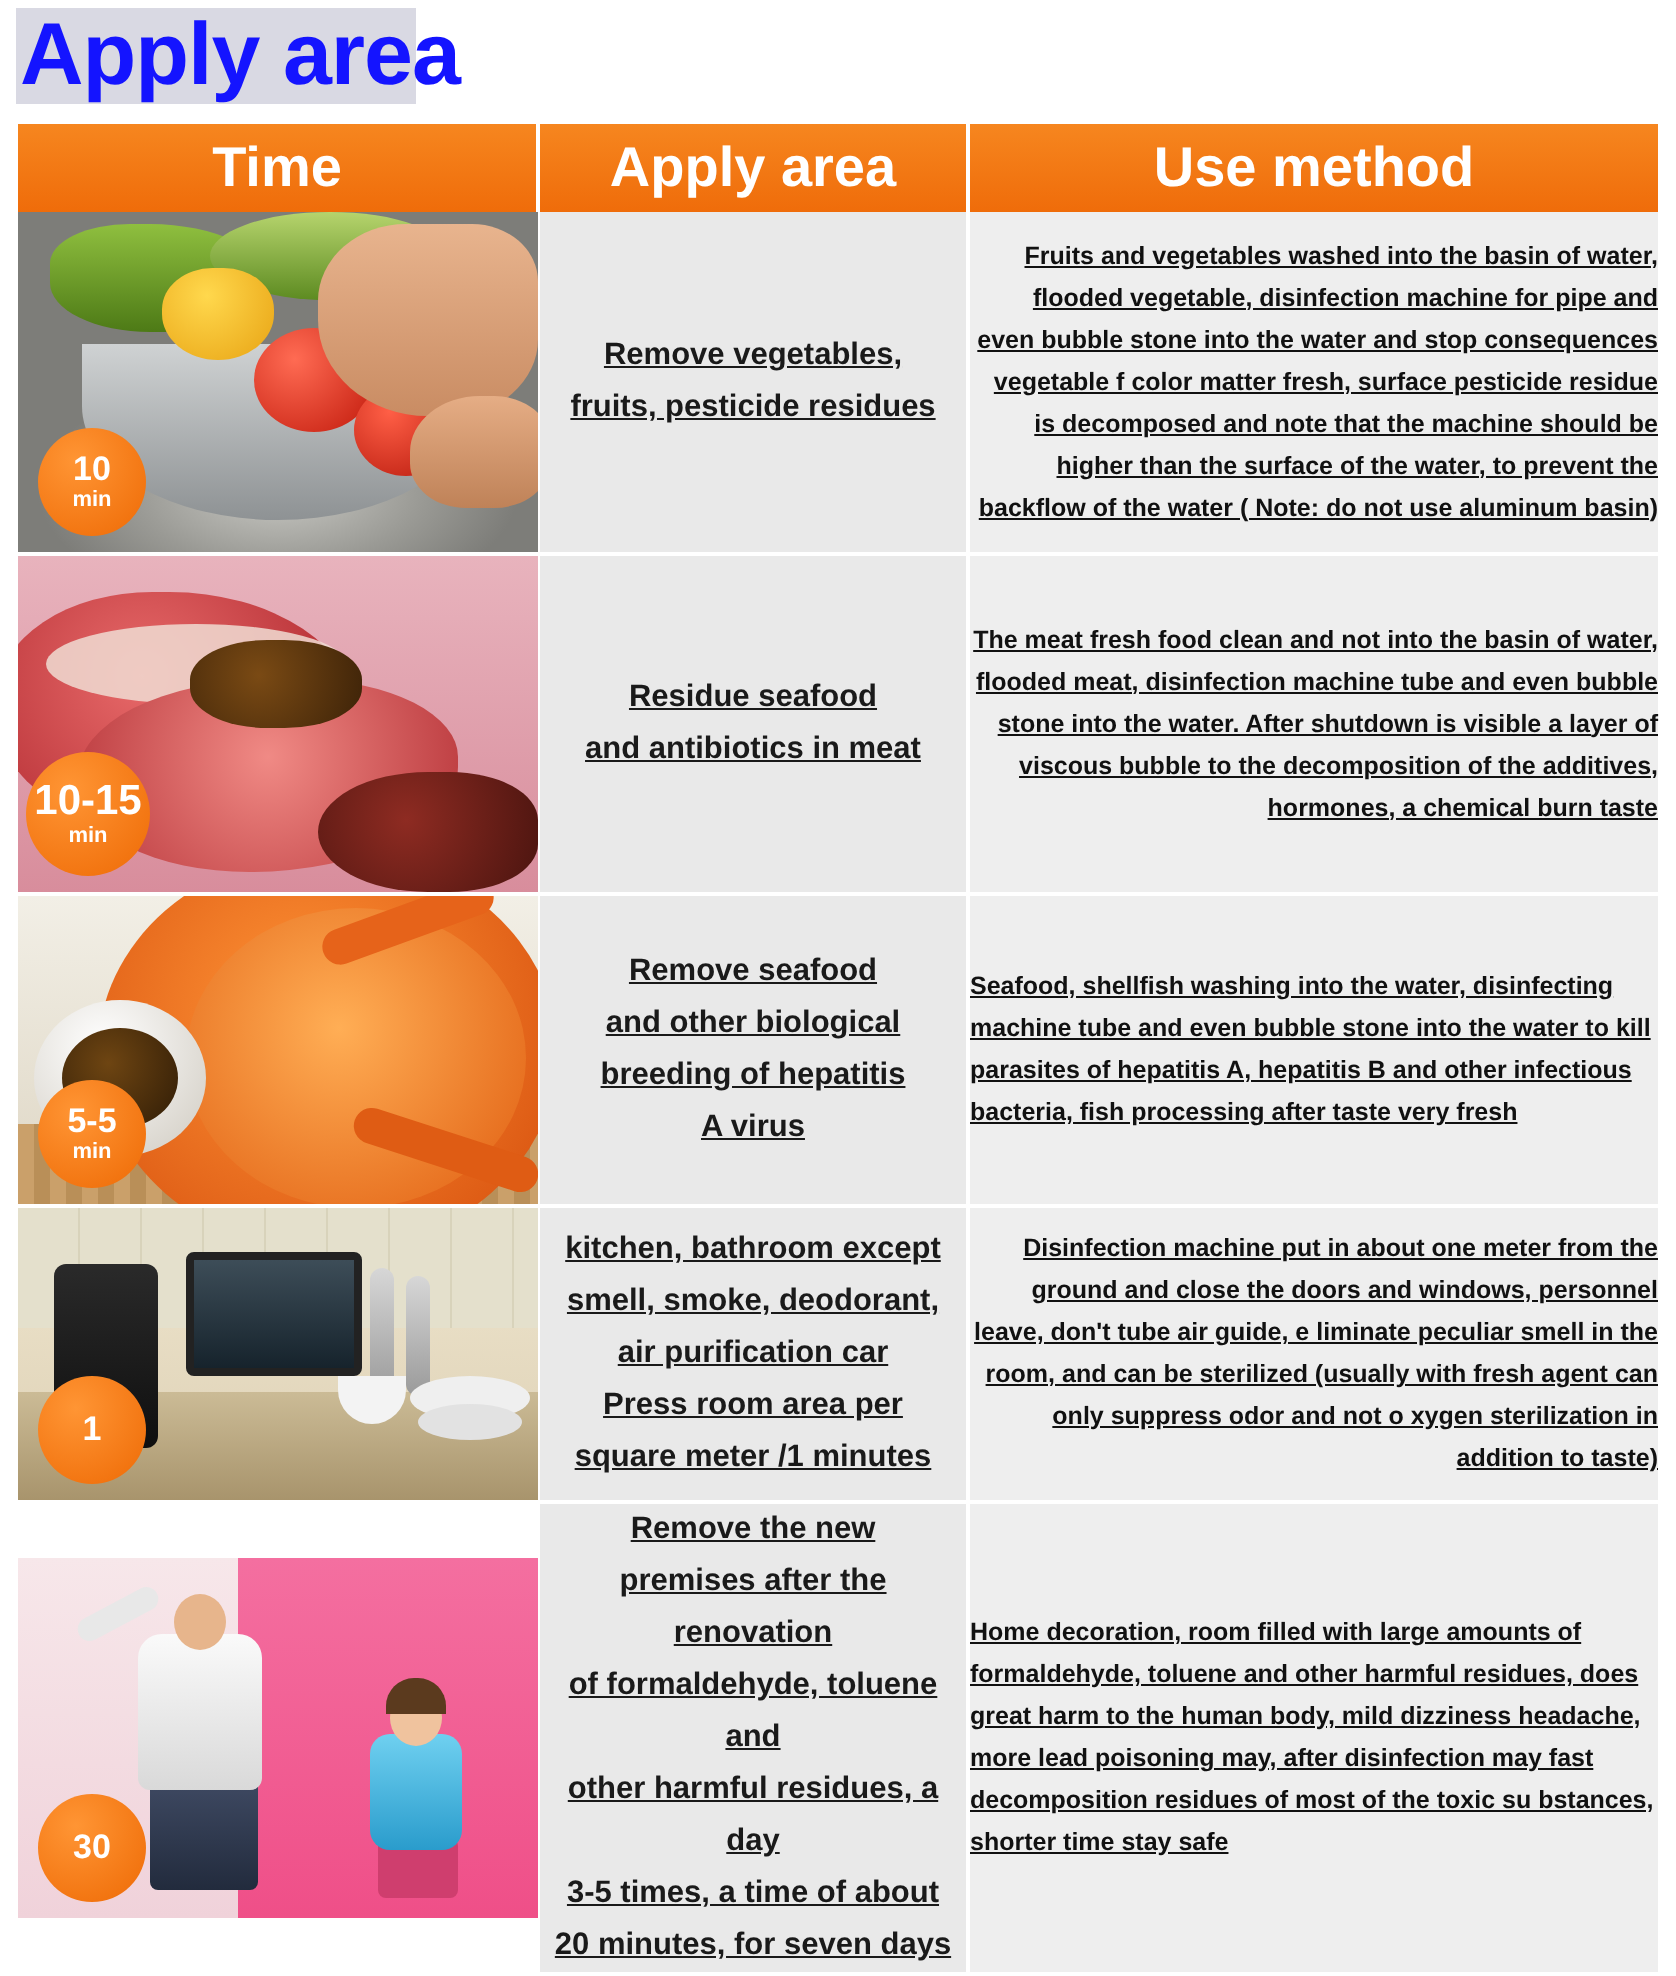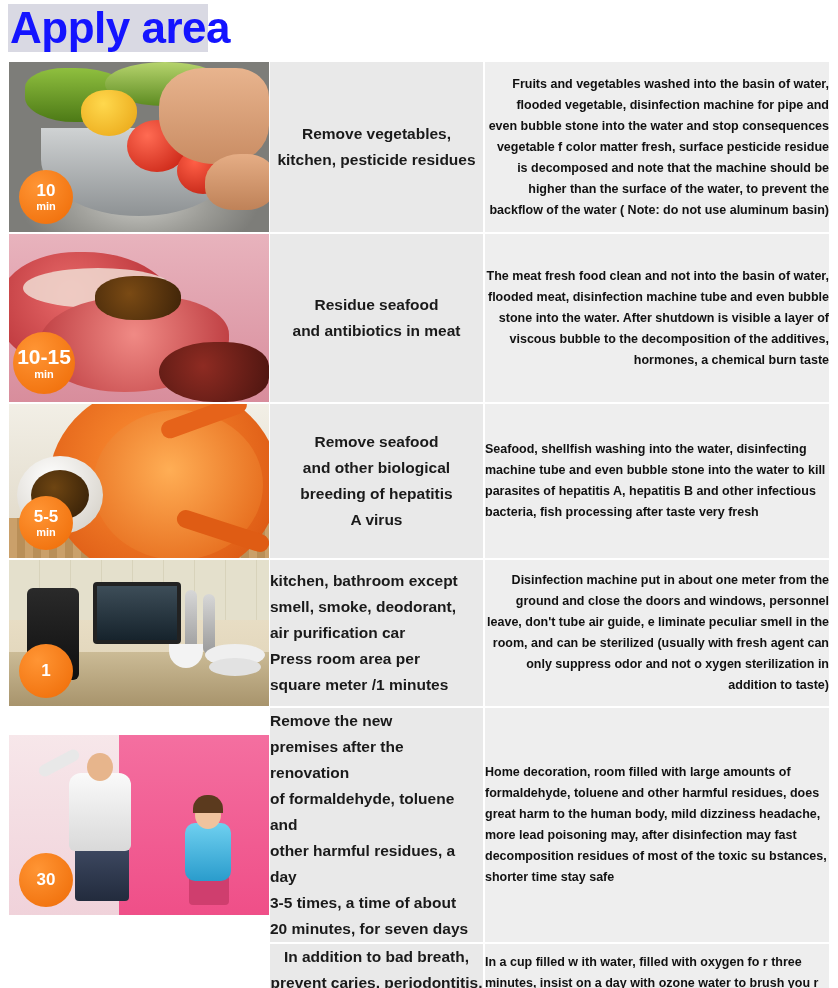--- a/index.html
+++ b/index.html
@@ -71,34 +71,35 @@
     padding: 0;
     border-right: 2px solid #ffffff;
   }
   .hdr td:last-child { border-right: none; }
 
   .row td {
     border-right: 2px solid #ffffff;
     border-bottom: 2px solid #ffffff;
     vertical-align: middle;
     padding: 0;
+    text-decoration: underline;
   }
   .row td:last-child { border-right: none; }
 
   .cell-apply {
     background: #e9e9e9;
     font-size: 15.5px;
     line-height: 26px;
     color: #1a1a1a;
     text-align: center;
     font-weight: bold;
     padding: 6px 10px;
     box-sizing: border-box;
   }
-  .cell-apply.right { text-align: left; }
+  .cell-apply.right { text-align: center; }
 
   .cell-method {
     background: #eeeeee;
     font-size: 12.5px;
     line-height: 21px;
     color: #111;
     font-weight: bold;
     text-align: left;
     padding: 6px 9px;
     box-sizing: border-box;
@@ -208,20 +209,25 @@
     <span class="title-text">Apply area</span>
   </div>
 
   <table class="table">
     <colgroup>
         <col class="c1">
         <col class="c2">
         <col class="c3">
       </colgroup>
     <tbody>
+      <tr class="hdr">
+        <td>Time</td>
+        <td>Apply area</td>
+        <td>Use method</td>
+      </tr>
 
       <tr class="row">
         <td>
           <div class="photo" style="height:170px">
             <div class="photo-inner">
               <div class="img-veg"></div>
               <div class="veg-bowl"></div>
               <div class="veg-green"></div>
               <div class="veg-green2"></div>
               <div class="veg-pep"></div>
@@ -230,21 +236,21 @@
               <div class="veg-hand"></div>
               <div class="veg-hand2"></div>
             </div>
             <div class="badge">
               <span class="num">10</span>
               <span class="unit">min</span>
             </div>
           </div>
         </td>
         <td class="cell-apply" style="white-space:pre-line">Remove vegetables,
-kitchen, pesticide residues</td>
+fruits, pesticide residues</td>
         <td class="cell-method right">Fruits and vegetables washed into the basin of water, flooded vegetable, disinfection machine for pipe and even bubble stone into the water and stop consequences vegetable f color matter fresh, surface pesticide residue is decomposed and note that the machine should be higher than the surface of the water, to prevent the backflow of the water ( Note: do not use aluminum basin)</td>
       </tr>
 
       <tr class="row">
         <td>
           <div class="photo" style="height:168px">
             <div class="photo-inner">
               <div class="img-meat"></div>
               <div class="meat-a"></div>
               <div class="meat-fat"></div>

